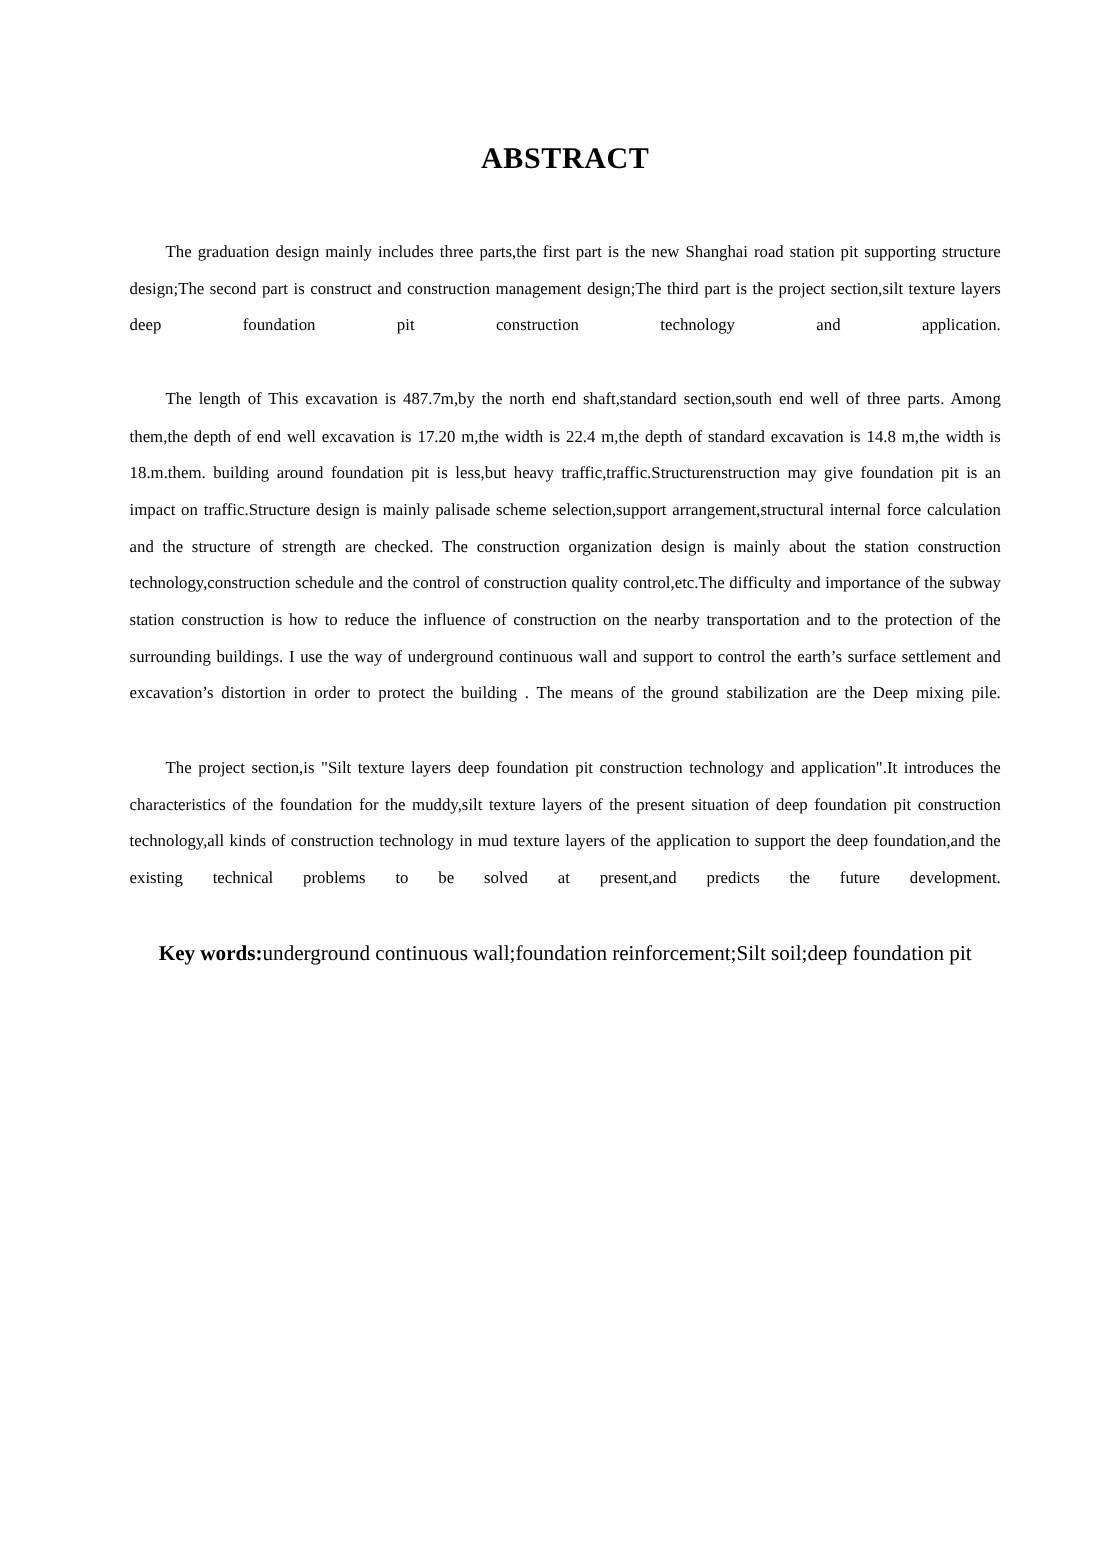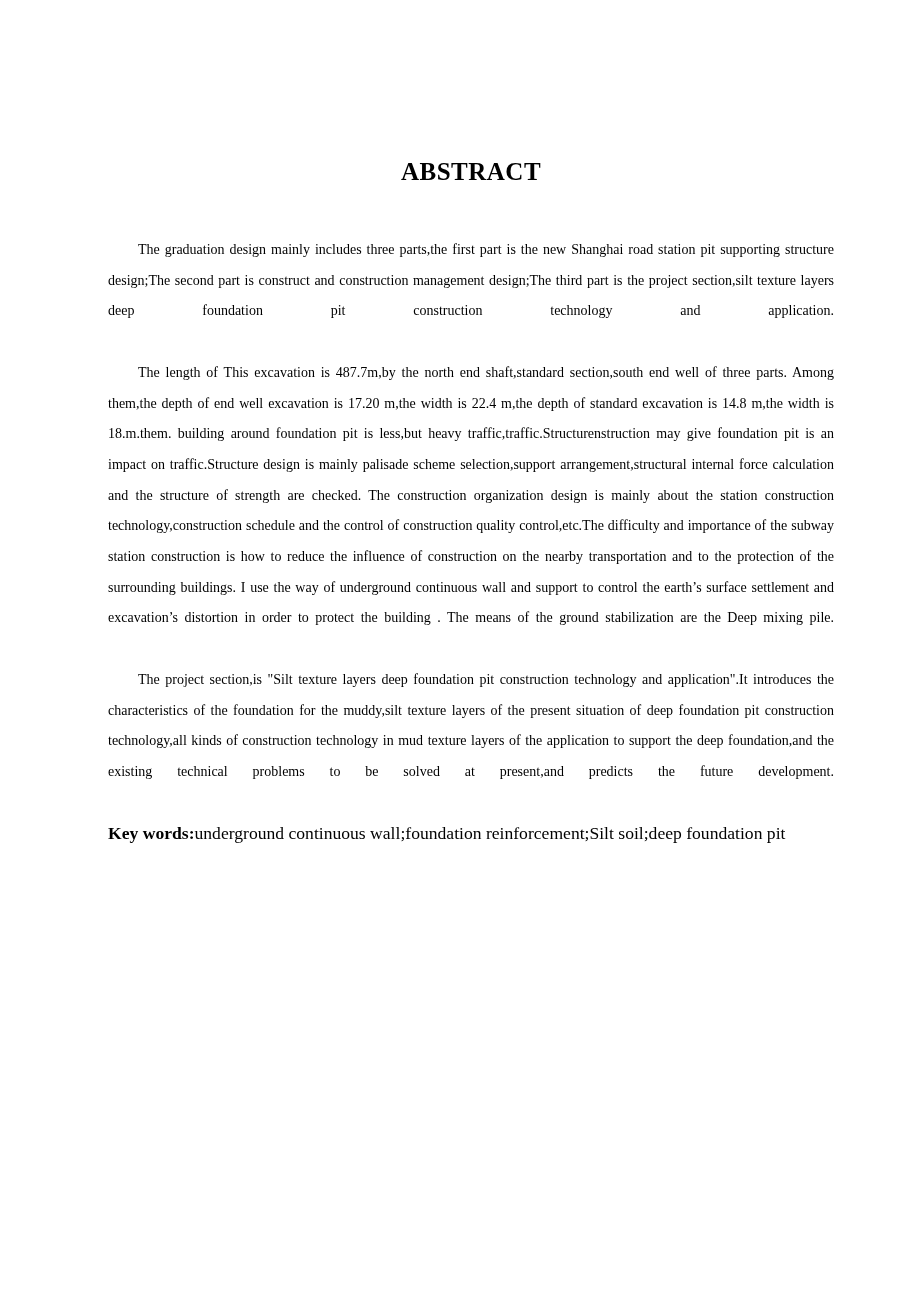--- a/index.html
+++ b/index.html
@@ -16,21 +16,20 @@
     color: #000000;
     overflow: hidden;
   }
   .page {
     position: absolute;
     left: 0;
     top: 0;
     width: 920px;
     height: 1064px;
     background: #ffffff;
-    margin-top: 39px;
   }
   .doc-title {
     position: absolute;
     left: 108px;
     top: 118px;
     width: 726px;
     text-align: center;
     font-size: 25px;
     font-weight: bold;
     letter-spacing: 0.5px;
@@ -51,21 +50,21 @@
     text-justify: inter-word;
     text-indent: 30px;
     hyphens: none;
     -webkit-hyphens: none;
   }
   p.keywords {
     margin: 0;
     padding: 0;
     font-size: 17.6px;
     line-height: 30.7px;
-    text-align: left;
+    text-align: center;
     text-indent: 0;
   }
   .kw-label {
     font-weight: bold;
   }
   
   p.para::after {
     content: "";
     display: inline-block;
     width: 100%;

